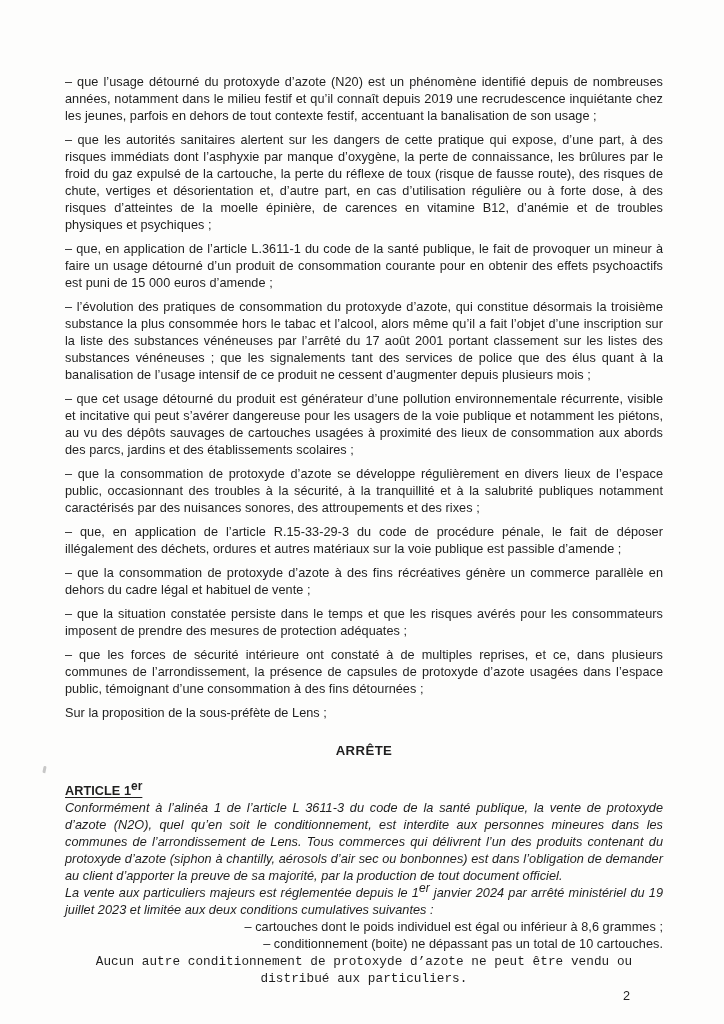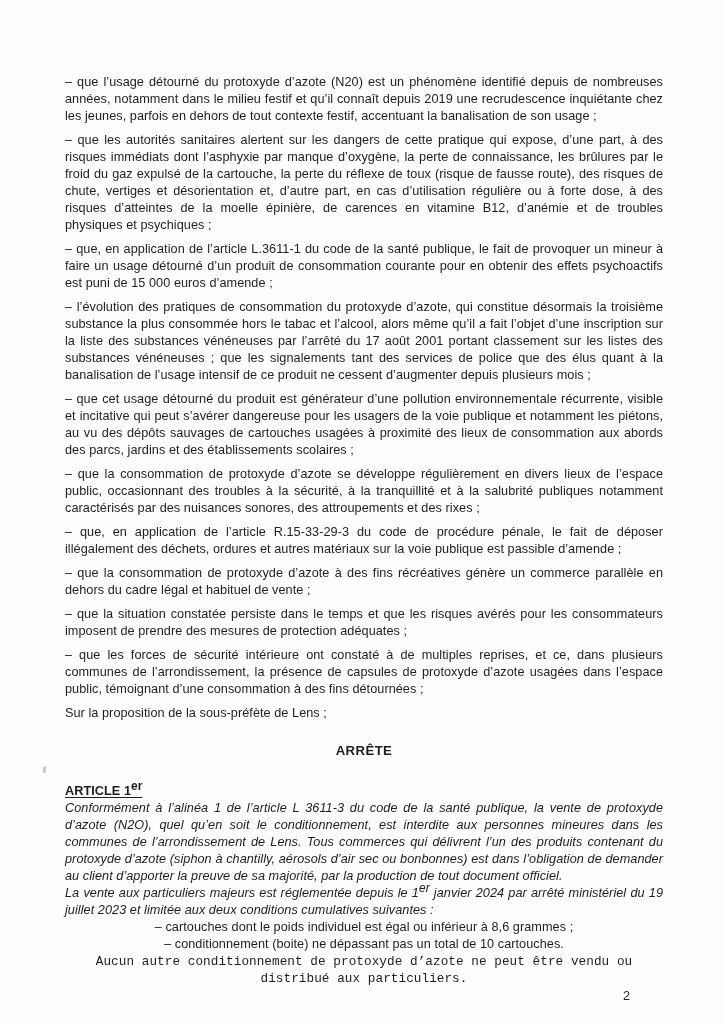--- a/index.html
+++ b/index.html
@@ -59,21 +59,21 @@
     vertical-align: super;
     letter-spacing: 0;
   }
   .article-para {
     text-align: justify;
     margin: 0;
     font-style: italic;
   }
   .condition-line {
     margin: 0;
-    text-align: center;
+    text-align: right;
   }
   .closing-line {
     margin: 0;
     text-align: center;
     font-family: Liberation Mono, monospace;
   }
   .page-number {
     margin-top: 1px;
     text-align: right;
     padding-right: 33px;

